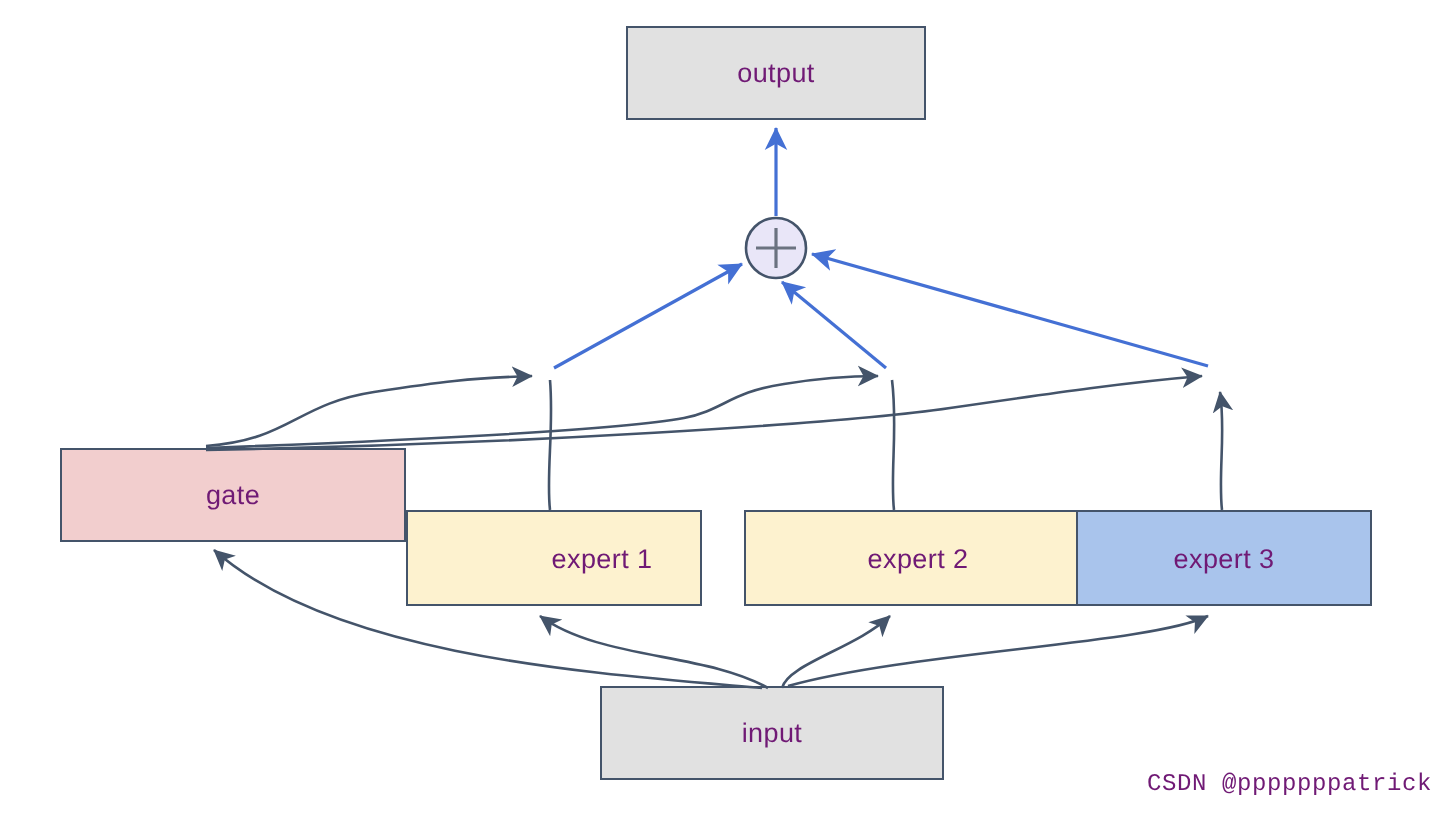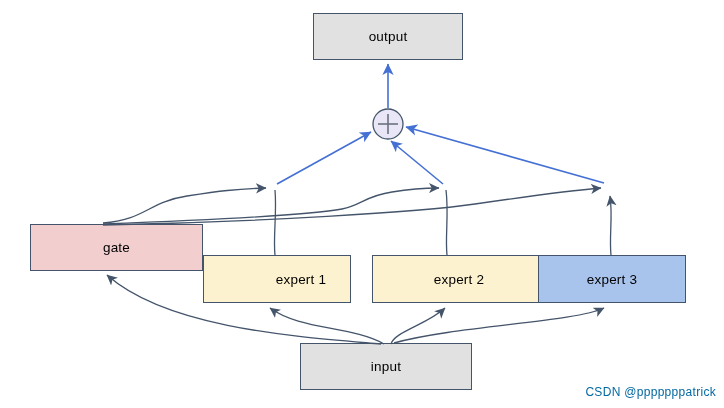--- a/index.html
+++ b/index.html
@@ -3,32 +3,33 @@
 <meta charset="utf-8">
 <style>
   html,body{margin:0;padding:0;background:#ffffff;}
   .canvas{
     position:relative;width:724px;height:408px;background:#ffffff;
     font-family:"Liberation Sans",sans-serif;overflow:hidden;
   }
   .edges{position:absolute;left:0;top:0;width:724px;height:408px;pointer-events:none;}
   .node{
     position:absolute;display:flex;align-items:center;justify-content:center;
-    font-size:13.5px;color:#000000;border:1px solid #44546A;box-sizing:border-box;
+    font-size:13.5px;color:#701a75;border:1px solid #44546A;box-sizing:border-box;
     background:#eeeeee;letter-spacing:.2px;
   }
   .node-output{left:313px;top:13px;width:150px;height:47px;}
   .node-gate{left:30px;top:224px;width:173px;height:47px;}
   .node-expert1{left:203px;top:255px;width:148px;height:48px;}
   .node-expert2{left:372px;top:255px;width:174px;height:48px;}
   .node-expert3{left:538px;top:255px;width:148px;height:48px;}
   .node-input{left:300px;top:343px;width:172px;height:47px;}
   .watermark{
-    position:absolute;right:8px;bottom:9px;font-size:12px;color:#0369a1;
+    position:absolute;right:8px;bottom:9px;font-size:12px;color:#701a75;
     letter-spacing:.3px;
+    font-family:Liberation Mono, monospace;
   }
 </style>
 </head>
 <body>
 
 <div class="canvas">
 
   <div class="node node-output" style="background-color: rgb(225, 225, 225);">
     <span>output</span>
   </div>

